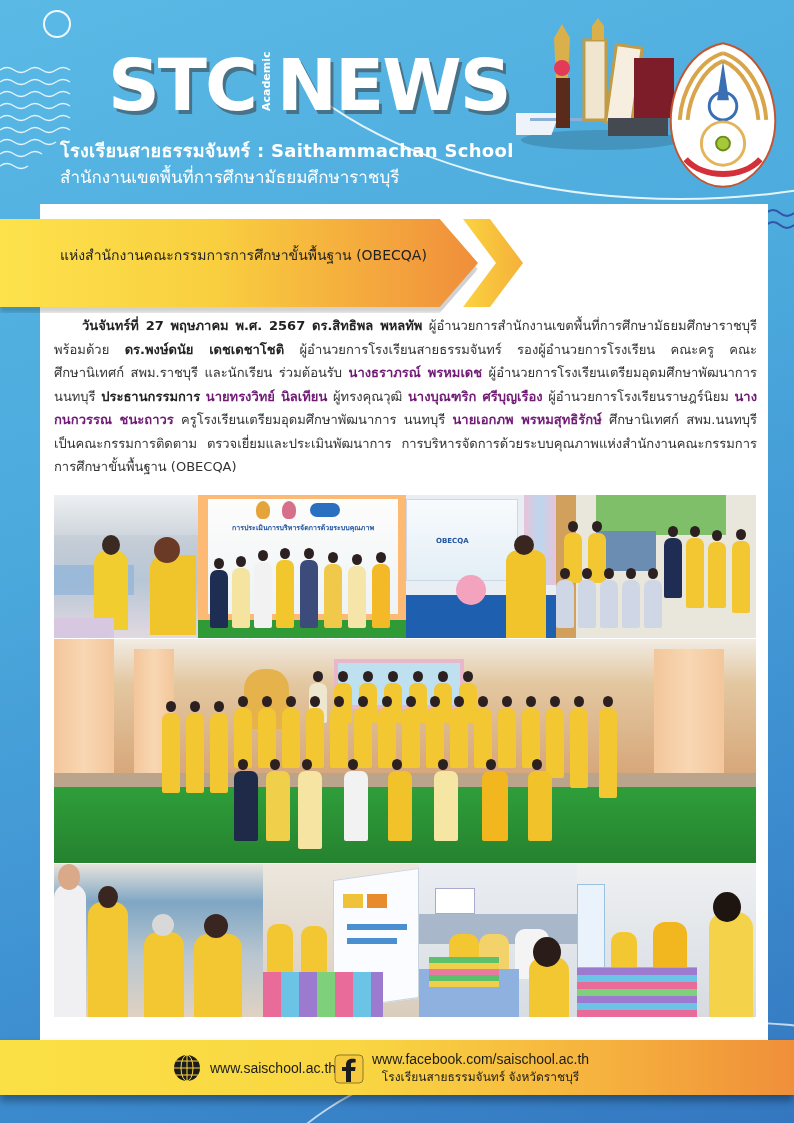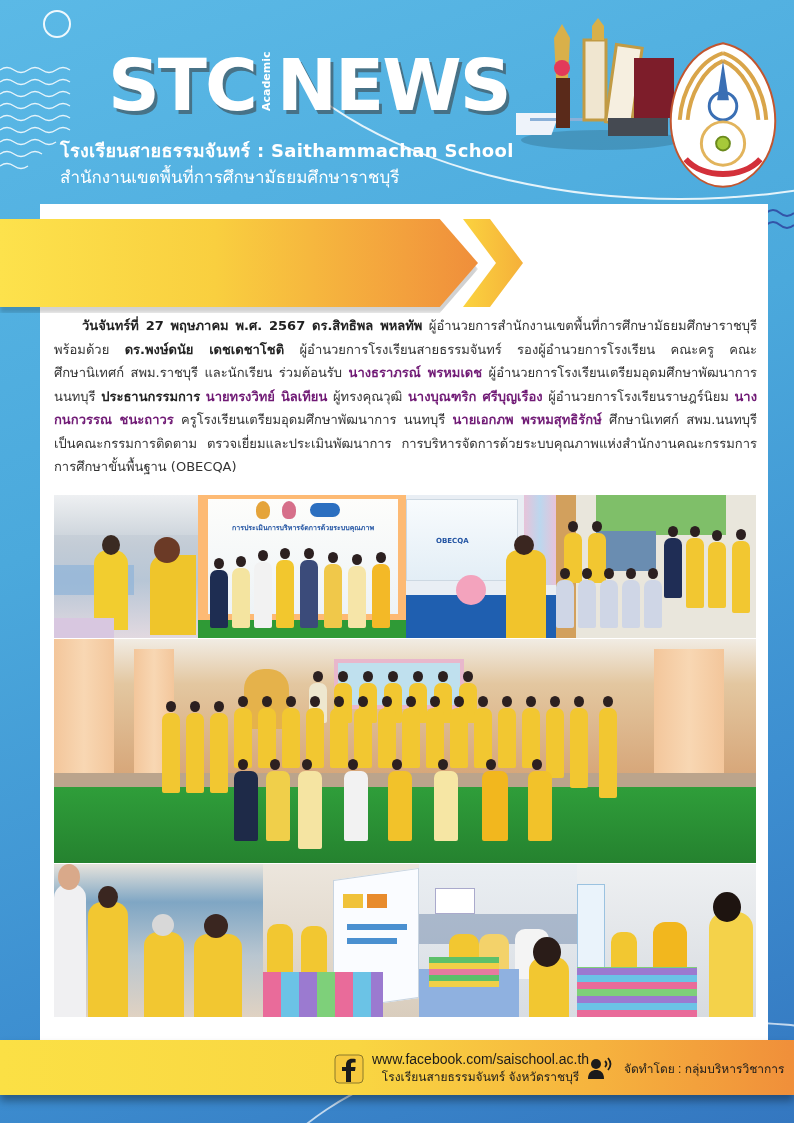--- a/index.html
+++ b/index.html
@@ -121,20 +121,21 @@
   <circle cx="60" cy="104" r="7" fill="#a6c93a" stroke="#6b8a1c" stroke-width="2"></circle>
   <path d="M22 120 C40 140 80 140 98 120" stroke="#d3303a" stroke-width="6" fill="none"></path>
 </svg>
 
 <div class="card"></div>
 
 <div class="banner-shadow"></div>
 <div class="banner"></div>
 <div class="chevron"></div>
 <div class="banner-text">
+  <div>แห่งสำนักงานคณะกรรมการการศึกษาขั้นพื้นฐาน  (OBECQA)</div>
 </div>
 
 <div class="body-text">
   <span class="indent"></span><span class="b">วันจันทร์ที่ 27 พฤษภาคม พ.ศ. 2567 ดร.สิทธิพล พหลทัพ</span><span> ผู้อำนวยการสำนักงานเขตพื้นที่การศึกษามัธยมศึกษาราชบุรี พร้อมด้วย </span><span class="b">ดร.พงษ์ดนัย เดชเดชาโชติ</span><span> ผู้อำนวยการโรงเรียนสายธรรมจันทร์ รองผู้อำนวยการโรงเรียน คณะครู คณะศึกษานิเทศก์ สพม.ราชบุรี และนักเรียน ร่วมต้อนรับ </span><span class="n">นางธราภรณ์ พรหมเดช</span><span> ผู้อำนวยการโรงเรียนเตรียมอุดมศึกษาพัฒนาการ นนทบุรี </span><span class="b">ประธานกรรมการ</span><span> </span><span class="n">นายทรงวิทย์ นิลเทียน</span><span> ผู้ทรงคุณวุฒิ </span><span class="n">นางบุณฑริก ศรีบุญเรือง</span><span> ผู้อำนวยการโรงเรียนราษฎร์นิยม </span><span class="n">นางกนกวรรณ ชนะถาวร</span><span> ครูโรงเรียนเตรียมอุดมศึกษาพัฒนาการ นนทบุรี </span><span class="n">นายเอกภพ พรหมสุทธิรักษ์</span><span> ศึกษานิเทศก์ สพม.นนทบุรี เป็นคณะกรรมการติดตาม ตรวจเยี่ยมและประเมินพัฒนาการ การบริหารจัดการด้วยระบบคุณภาพแห่งสำนักงานคณะกรรมการการศึกษาขั้นพื้นฐาน (OBECQA)</span>
 </div>
 
 <div class="ph" style="left:54px;top:495px;width:144px;height:143px;background:linear-gradient(180deg,#d9dde2 0%,#c3ccd6 35%,#b7c6d6 60%,#e2d9e0 100%);">
   <div style="position:absolute;left:0;top:0;right:0;height:40px;background:linear-gradient(180deg,#eef0f2,#cfd6dd);"></div>
   <div style="position:absolute;left:0;top:70px;width:80px;height:30px;background:#8fb4d8;opacity:.7"></div>
   <div style="position:absolute;left:40px;top:55px;width:34px;height:80px;background:#f2cd2f;border-radius:14px 14px 0 0;"></div>
@@ -266,31 +267,35 @@
 <div class="ph" style="left:577px;top:864px;width:179px;height:153px;background:linear-gradient(180deg,#eef0f2,#d7dbe0);">
   <div style="position:absolute;left:0;top:20px;width:28px;height:110px;background:#eaf3fb;border:1px solid #9bc2e0;"></div>
   <div style="position:absolute;left:34px;top:68px;width:26px;height:60px;background:#f2c731;border-radius:10px 10px 0 0;"></div>
   <div style="position:absolute;left:76px;top:58px;width:34px;height:70px;background:#f2b71e;border-radius:12px 12px 0 0;"></div>
   <div style="position:absolute;left:0;bottom:0;width:120px;height:50px;background:repeating-linear-gradient(0deg,#e96b9a 0 7px,#6bc3e6 7px 14px,#9b7ad0 14px 21px,#7ed07a 21px 28px);"></div>
   <div style="position:absolute;left:132px;top:48px;width:44px;height:105px;background:#f4d24a;border-radius:16px 16px 0 0;"></div>
   <div style="position:absolute;left:136px;top:28px;width:28px;height:30px;border-radius:50%;background:#1e1410;"></div>
 </div>
 
 <div class="footer">
+  <div class="f-item" style="left:172px;top:13px;">
+    <svg class="f-ic" viewBox="0 0 30 30">
+      <circle cx="15" cy="15" r="13" fill="#1b1b1b"></circle>
+      <g stroke="#f9d642" stroke-width="1" fill="none">
+        <ellipse cx="15" cy="15" rx="6" ry="13"></ellipse>
+        <line x1="2" y1="15" x2="28" y2="15"></line>
+        <line x1="15" y1="2" x2="15" y2="28"></line>
+        <path d="M4 8 h22 M4 22 h22"></path>
+      </g>
+    </svg>
+    <span class="f-main">www.saischool.ac.th</span>
+  </div>
   <div class="f-item" style="left:334px;top:11px;text-align:center;">
     <svg class="f-ic" viewBox="0 0 30 30">
       <rect x="1" y="1" width="28" height="28" rx="4" fill="#f6c93e" stroke="#8c7a2a" stroke-width="1"></rect>
       <path d="M17 28 v-11 h4 l.6 -4 h-4.6 v-2.5 c0 -1.2 .4 -2 2 -2 h2.6 v-3.6 c-.5 -.1 -2 -.2 -3.7 -.2 c-3.6 0 -5.9 2.2 -5.9 6.2 v2.1 h-4 v4 h4 v11z" fill="#1b1b1b"></path>
     </svg>
     <div>
       <div class="f-main">www.facebook.com/saischool.ac.th</div>
       <div class="f-sub">โรงเรียนสายธรรมจันทร์ จังหวัดราชบุรี</div>
     </div>
   </div>
-  <div class="f-item" style="left:586px;top:13px;">
-    <svg class="f-ic" viewBox="0 0 30 30">
-      <circle cx="10" cy="11" r="5" fill="#1b1b1b"></circle>
-      <path d="M2 26 c0 -7 4 -9 8 -9 s8 2 8 9z" fill="#1b1b1b"></path>
-      <path d="M19 8 q3 3 0 6 M22 5 q5 6 0 12" stroke="#1b1b1b" stroke-width="1.8" fill="none"></path>
-    </svg>
-    <span class="f-sub" style="font-size:12px;">จัดทำโดย : กลุ่มบริหารวิชาการ</span>
-  </div>
 </div>
 
 </body></html>

